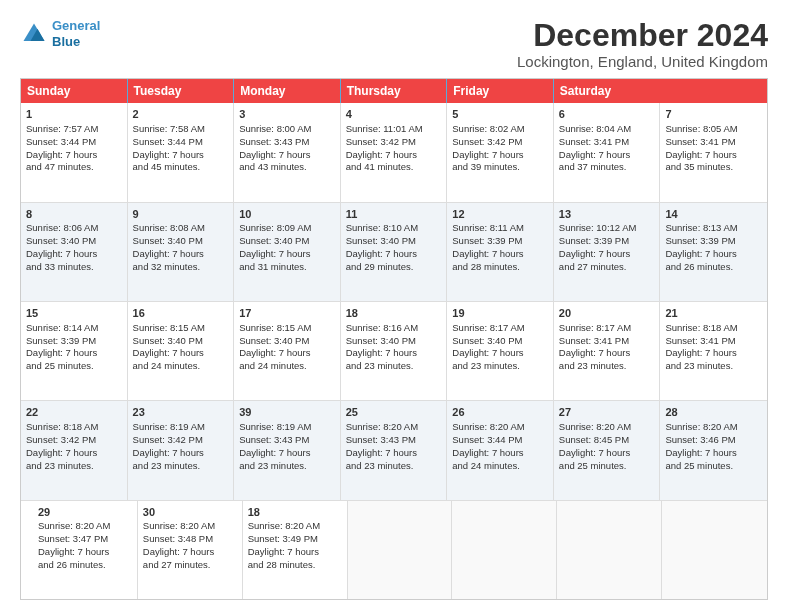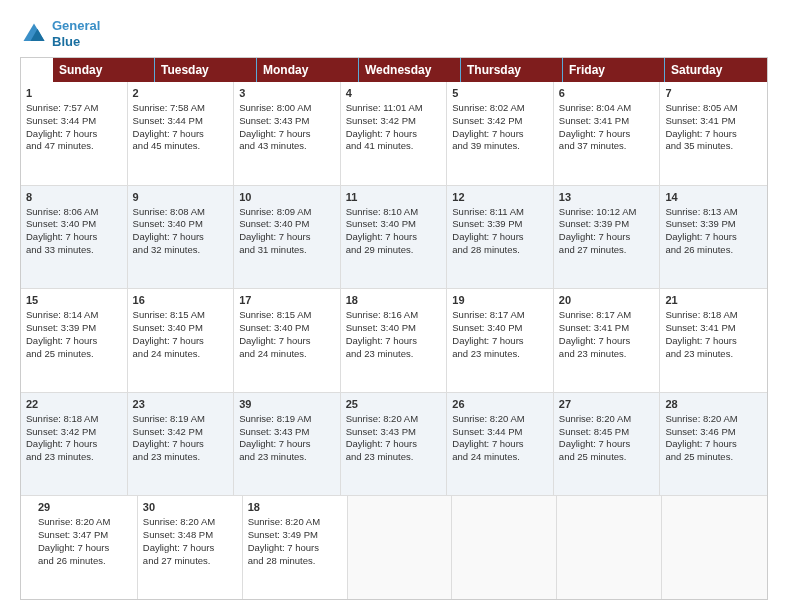--- a/index.html
+++ b/index.html
@@ -56,22 +56,21 @@
     }
     .calendar {
       flex: 1;
       display: flex;
       flex-direction: column;
       border: 1px solid #ccc;
     }
     .cal-header {
       display: grid;
       grid-template-columns: repeat(7, 1fr);
-      background: #7f1d1d;
-      margin-left: 32px;
+      background: #ef4444;
     }
     .cal-header-cell {
       color: #fff;
       font-weight: bold;
       font-size: 12px;
       padding: 5px 6px;
       border-right: 1px solid #5aaad8;
       text-align: left;
     }
     .cal-header-cell:last-child { border-right: none; }
@@ -114,28 +113,31 @@
     <div class="logo">
       <svg class="logo-icon" viewBox="0 0 32 32">
         <polygon points="16,4 28,24 4,24" fill="#3a8fc7"></polygon>
         <polygon points="20,10 28,24 12,24" fill="#1a6fa0"></polygon>
       </svg>
       <div class="logo-text">
         <div><span>General</span></div>
         <div><span style="color:#1a6fa0">Blue</span></div>
       </div>
     </div>
+    <div class="title-area">
+      <div class="main-title">December 2024</div>
+      <div class="subtitle">Lockington, England, United Kingdom</div>
+    </div>
   </div>
 
   <div class="calendar">
     <div class="cal-header">
     <div class="cal-header-cell">Sunday</div>
         <div class="cal-header-cell">Tuesday</div>
         <div class="cal-header-cell">Monday</div>
-        <div class="cal-header-cell">Wednesday</div>
         <div class="cal-header-cell">Thursday</div>
         <div class="cal-header-cell">Friday</div>
         <div class="cal-header-cell">Saturday</div>
       </div>
     <div class="cal-body">
     <div class="cal-row">
           <div class="cal-cell"><span class="day-num">1</span><span>Sunrise: 7:57 AM</span><br><span>Sunset: 3:44 PM</span><br><span>Daylight: 7 hours</span><br><span>and 47 minutes.</span></div>
           <div class="cal-cell"><span class="day-num">2</span><span>Sunrise: 7:58 AM</span><br><span>Sunset: 3:44 PM</span><br><span>Daylight: 7 hours</span><br><span>and 45 minutes.</span></div>
           <div class="cal-cell"><span class="day-num">3</span><span>Sunrise: 8:00 AM</span><br><span>Sunset: 3:43 PM</span><br><span>Daylight: 7 hours</span><br><span>and 43 minutes.</span></div>
           <div class="cal-cell"><span class="day-num">4</span><span>Sunrise: 11:01 AM</span><br><span>Sunset: 3:42 PM</span><br><span>Daylight: 7 hours</span><br><span>and 41 minutes.</span></div>

